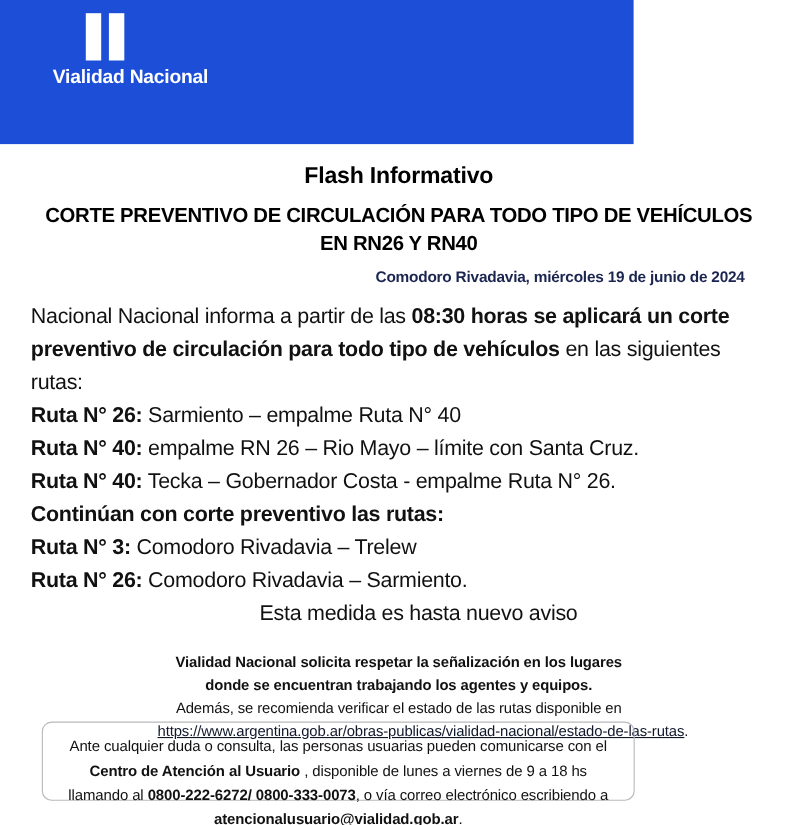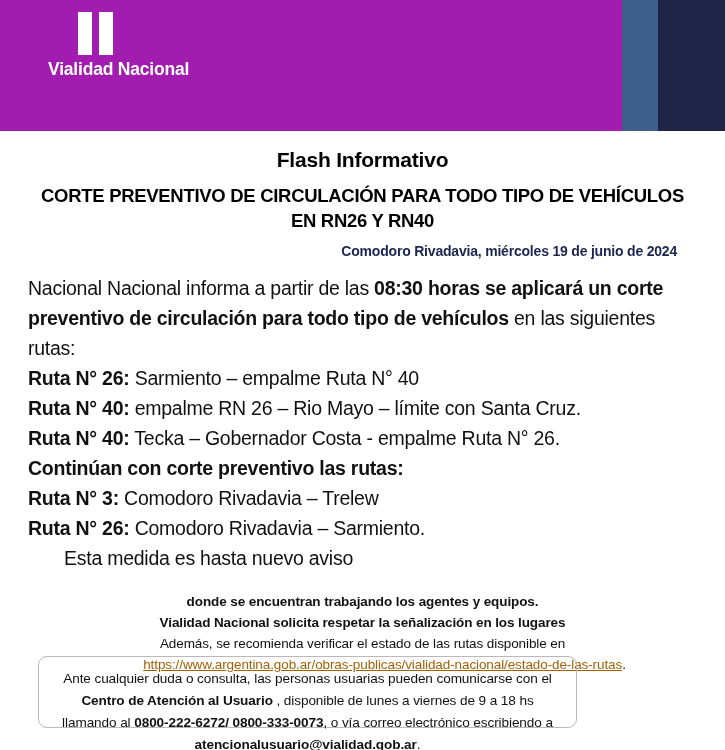--- a/index.html
+++ b/index.html
@@ -12,23 +12,23 @@
     height: 750px;
     font-family: "Liberation Sans", sans-serif;
     color: #111111;
     overflow: hidden;
     position: relative;
   }
 
   
   .header {
     position: relative;
-    width: 725px;
+    width: 576px;
     height: 131px;
-    background: #a21caf;
+    background: #1d4ed8;
     overflow: hidden;
   }
   .header-band-mid {
     position: absolute;
     top: 0;
     left: 622px;
     width: 36px;
     height: 131px;
     background: #3e5e8c;
   }
@@ -110,37 +110,38 @@
     letter-spacing: -0.25px;
   }
   .body-block .intro {
     text-align: left;
   }
   .body-block b { font-weight: bold; }
   .route-line { white-space: nowrap; }
   .route-label { font-weight: bold; }
   .strong-line { font-weight: bold; }
   .centered-note {
+    text-align: center;
     padding-left: 36px;
   }
 
   
   .notes {
     margin-top: 18px;
     text-align: center;
     font-size: 13.5px;
     line-height: 21px;
     color: #111111;
     letter-spacing: -0.1px;
     padding: 0 40px;
   }
   .notes .bold-note { font-weight: bold; }
   .notes .plain-note { font-weight: normal; }
   .link {
-    color: #a16207;
+    color: #0f172a;
     word-break: break-all;
     margin-left: 44px;
   }
 
   
   .contact-box {
     position: absolute;
     left: 38px;
     top: 656px;
     width: 539px;
@@ -192,19 +193,19 @@
   <div class="strong-line">Continúan con corte preventivo las rutas:</div>
 
   <div class="route-line"><span class="route-label">Ruta N° 3:</span><span> Comodoro Rivadavia – Trelew</span></div>
 
   <div class="route-line"><span class="route-label">Ruta N° 26:</span><span> Comodoro Rivadavia – Sarmiento.</span></div>
 
   <div class="centered-note">Esta medida es hasta nuevo aviso</div>
 </div>
 
 <div class="notes">
+  <div class="bold-note">Vialidad Nacional solicita respetar la señalización en los lugares</div>
   <div class="bold-note">donde se encuentran trabajando los agentes y equipos.</div>
-  <div class="bold-note">Vialidad Nacional solicita respetar la señalización en los lugares</div>
   <div class="plain-note">Además, se recomienda verificar el estado de las rutas disponible en</div>
   <div class="plain-note"><a class="link" href="#">https://www.argentina.gob.ar/obras-publicas/vialidad-nacional/estado-de-las-rutas</a><span>.</span></div>
 </div>
 
 <div class="contact-box"><span>Ante cualquier duda o consulta, las personas usuarias pueden comunicarse con el </span><b>Centro de Atención al Usuario</b><span> , disponible de lunes a viernes de 9 a 18 hs llamando al </span><b>0800-222-6272/ 0800-333-0073</b><span>, o vía correo electrónico escribiendo a </span><b>atencionalusuario@vialidad.gob.ar</b><span>.</span></div>
 
 </body></html>

